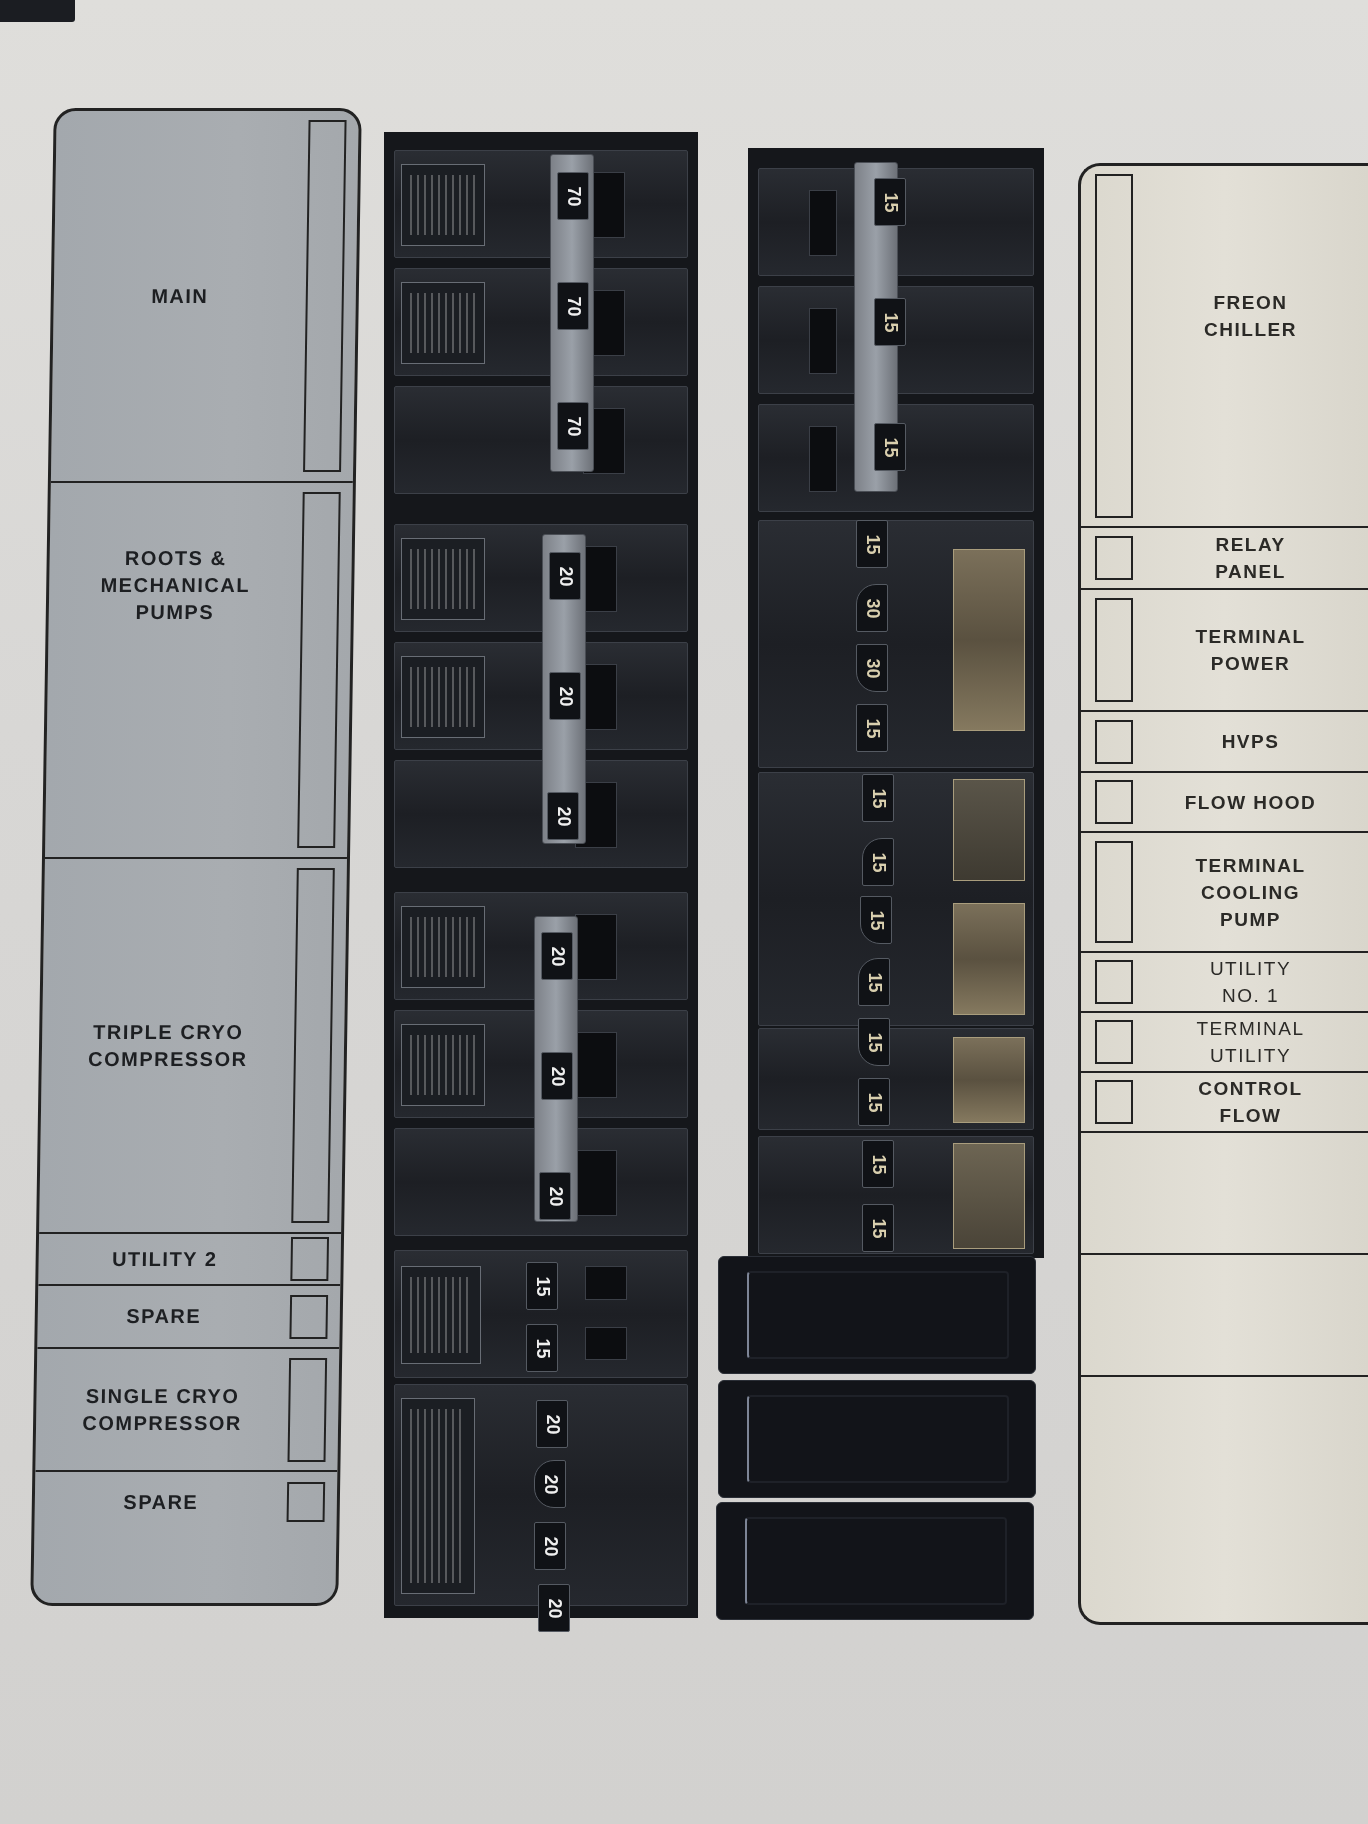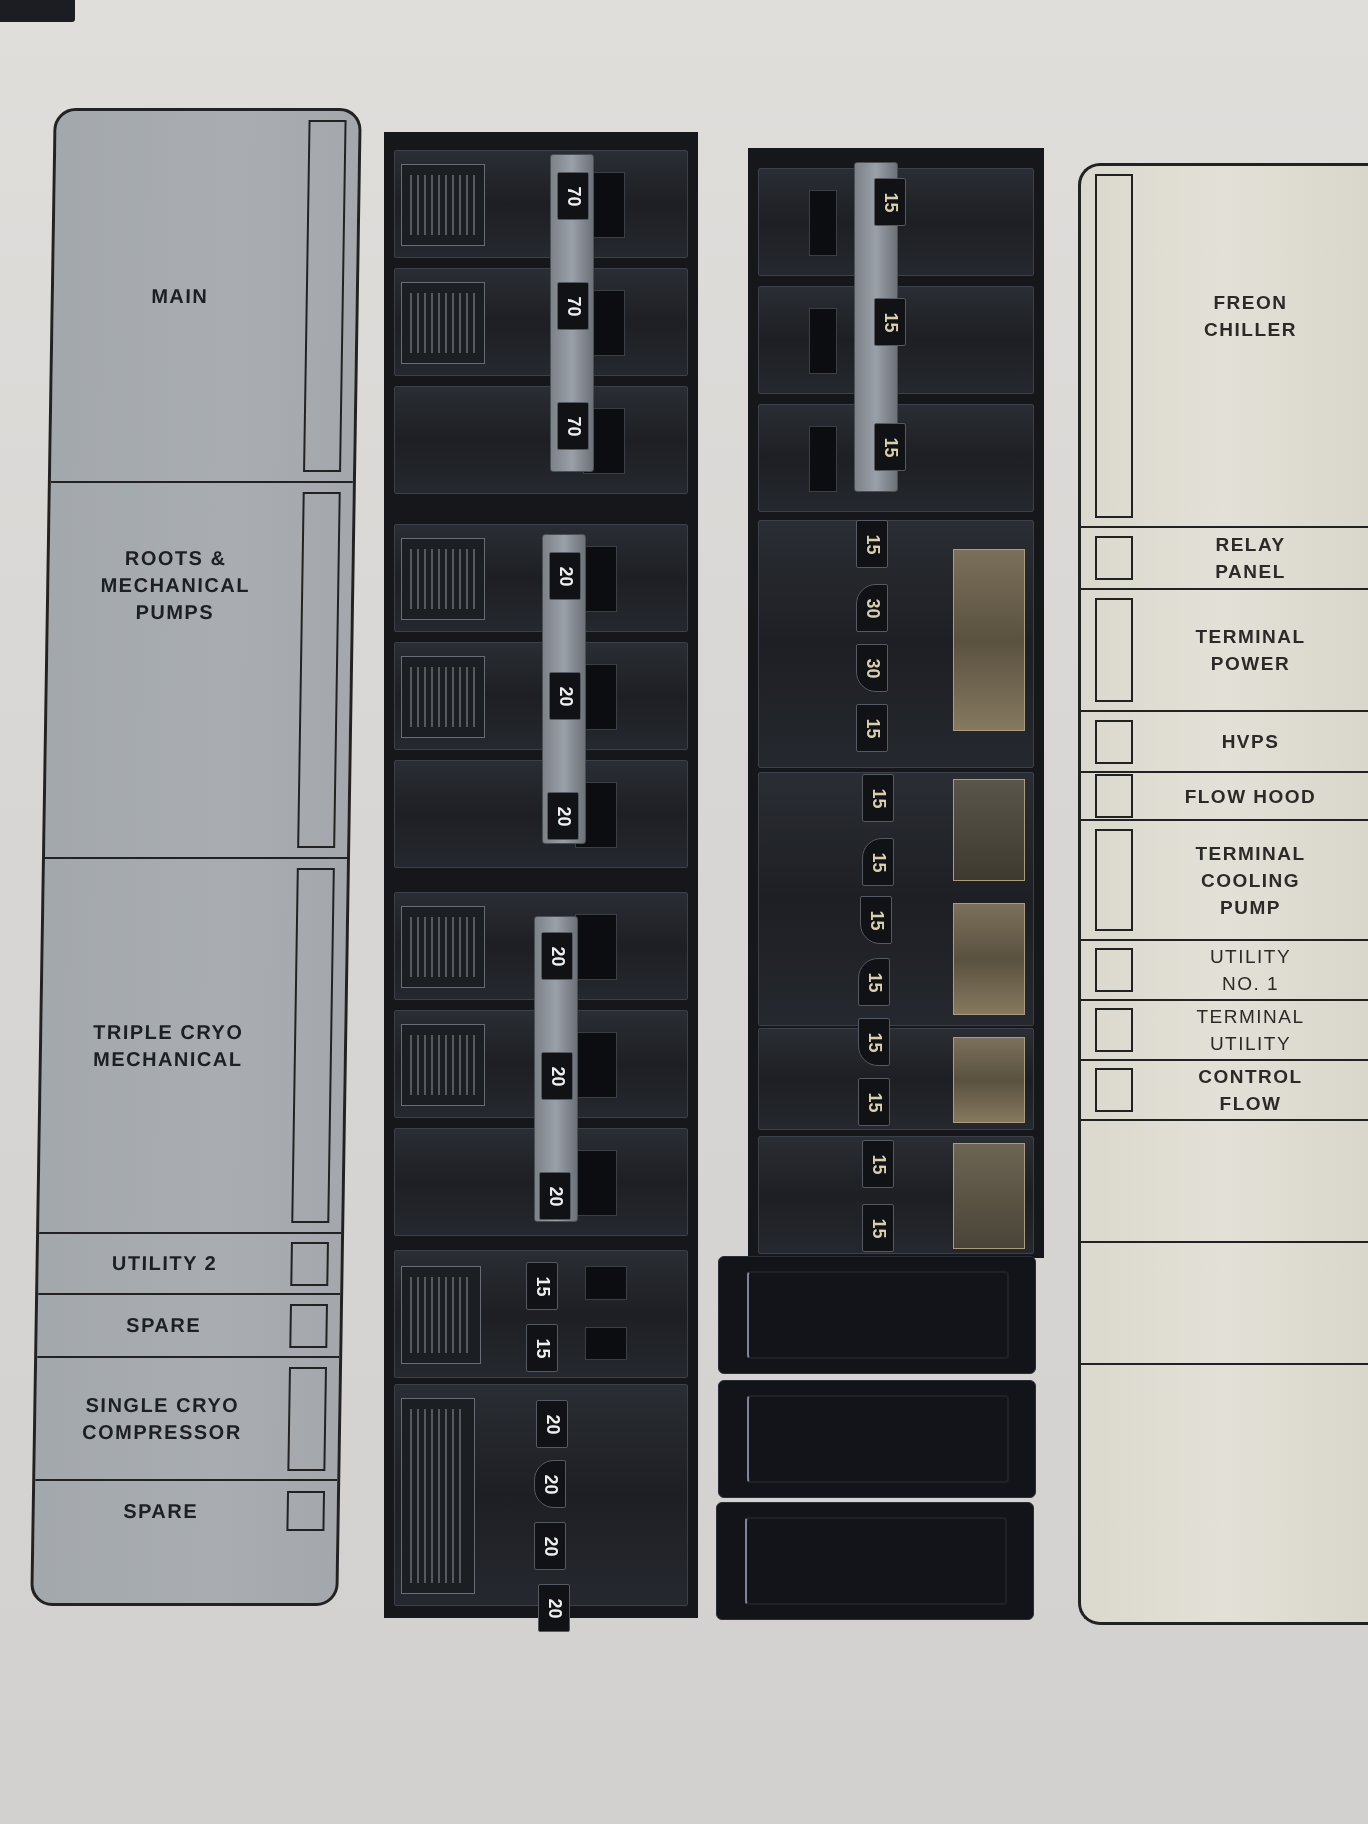--- a/index.html
+++ b/index.html
@@ -67,24 +67,24 @@
     <div class="box" style="height:352px"></div>
   </div>
   <div class="row" style="height:376px">
     <div class="lbl" style="margin-top:-170px">ROOTS &amp;
 MECHANICAL
 PUMPS</div>
     <div class="box" style="height:356px"></div>
   </div>
   <div class="row" style="height:375px">
     <div class="lbl">TRIPLE CRYO
-MECHANICAL</div>
+COMPRESSOR</div>
     <div class="box" style="height:355px"></div>
   </div>
-  <div class="row" style="height:61px">
+  <div class="row" style="height:52px">
     <div class="lbl">UTILITY 2</div>
     <div class="box" style="height:44px"></div>
   </div>
   <div class="row" style="height:63px">
     <div class="lbl">SPARE</div>
     <div class="box" style="height:44px"></div>
   </div>
   <div class="row" style="height:123px">
     <div class="lbl">SINGLE CRYO
 COMPRESSOR</div>
@@ -285,21 +285,21 @@
   </div>
   <div class="row" style="height:122px">
     <div class="box" style="height:104px"></div>
     <div class="lbl">TERMINAL
 POWER</div>
   </div>
   <div class="row" style="height:61px">
     <div class="box" style="height:44px"></div>
     <div class="lbl">HVPS</div>
   </div>
-  <div class="row" style="height:48px">
+  <div class="row" style="height:60px">
     <div class="box" style="height:44px"></div>
     <div class="lbl">FLOW HOOD</div>
   </div>
   <div class="row" style="height:120px">
     <div class="box" style="height:102px"></div>
     <div class="lbl">TERMINAL
 COOLING
 PUMP</div>
   </div>
   <div class="row" style="height:60px">

